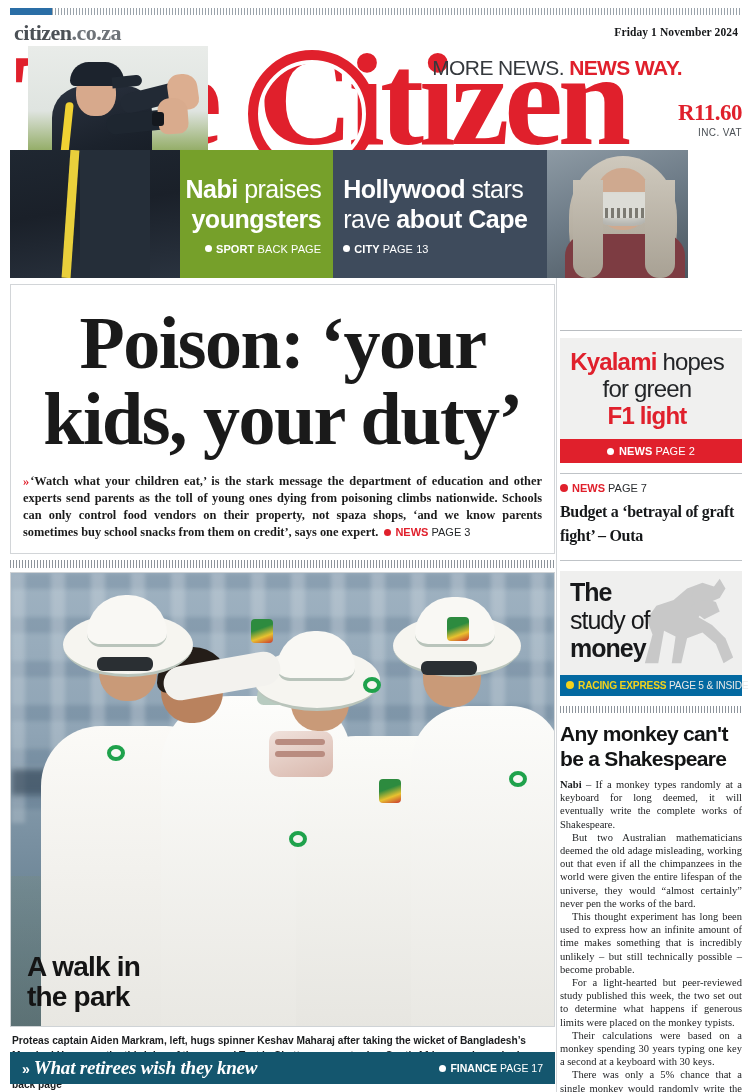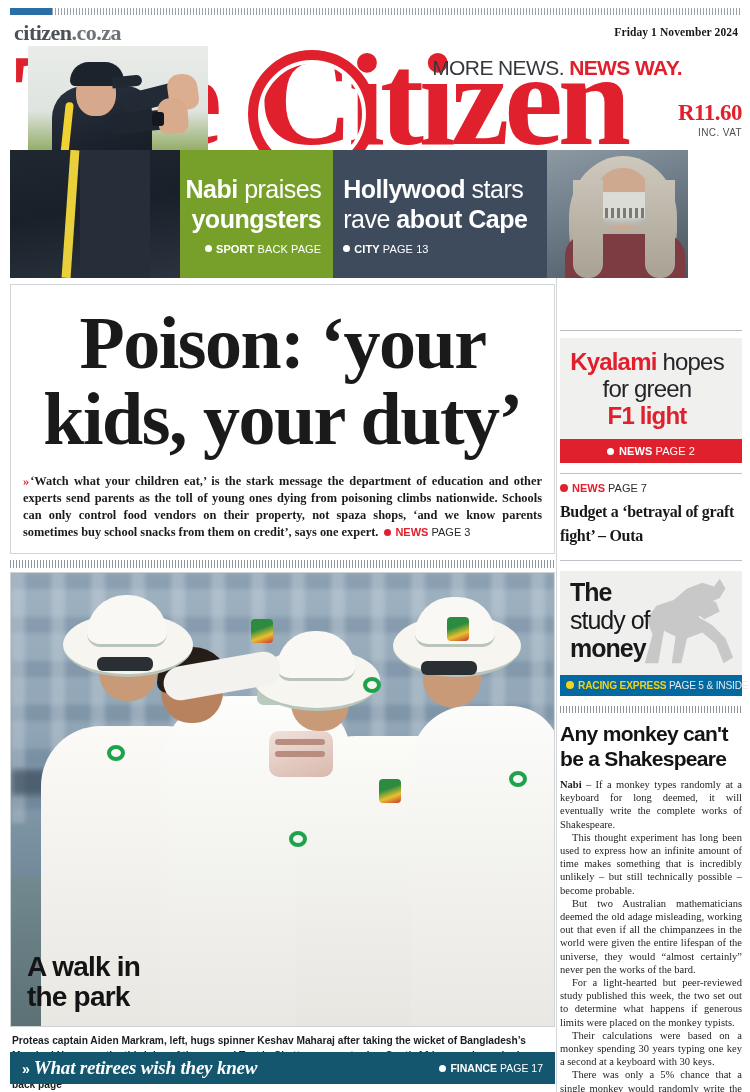--- a/index.html
+++ b/index.html
@@ -463,22 +463,22 @@
         <span class="dot"></span><span class="sec">RACING EXPRESS</span><span class="pg"> </span><span class="pg">PAGE 5 &amp; INSIDE</span>
       </div>
     </div>
 
     <div class="dashrule-side"></div>
 
     <div>
       <div class="monkey-head">Any monkey can't be a Shakespeare</div>
       <div class="monkey-body">
         <p class="first"><span class="dateline-b">Nabi</span> <span>– If a monkey types randomly at a keyboard for long deemed, it will eventually write the complete works of Shakespeare.</span></p>
+        <p>But two Australian mathematicians deemed the old adage misleading, working out that even if all the chimpanzees in the world were given the entire lifespan of the universe, they would “almost certainly” never pen the works of the bard.</p>
         <p>This thought experiment has long been used to express how an infinite amount of time makes something that is incredibly unlikely – but still technically possible – become probable.</p>
-        <p>But two Australian mathematicians deemed the old adage misleading, working out that even if all the chimpanzees in the world were given the entire lifespan of the universe, they would “almost certainly” never pen the works of the bard.</p>
         <p>For a light-hearted but peer-reviewed study published this week, the two set out to determine what happens if generous limits were placed on the monkey typists.</p>
         <p>Their calculations were based on a monkey spending 30 years typing one key a second at a keyboard with 30 keys.</p>
         <p><span>There was only a 5% chance that a single monkey would randomly write the word “banana” in their lifetime, according to the study in the journal, </span></p>
 
       </div>
     </div>
 
   </div>
 </div>
 

